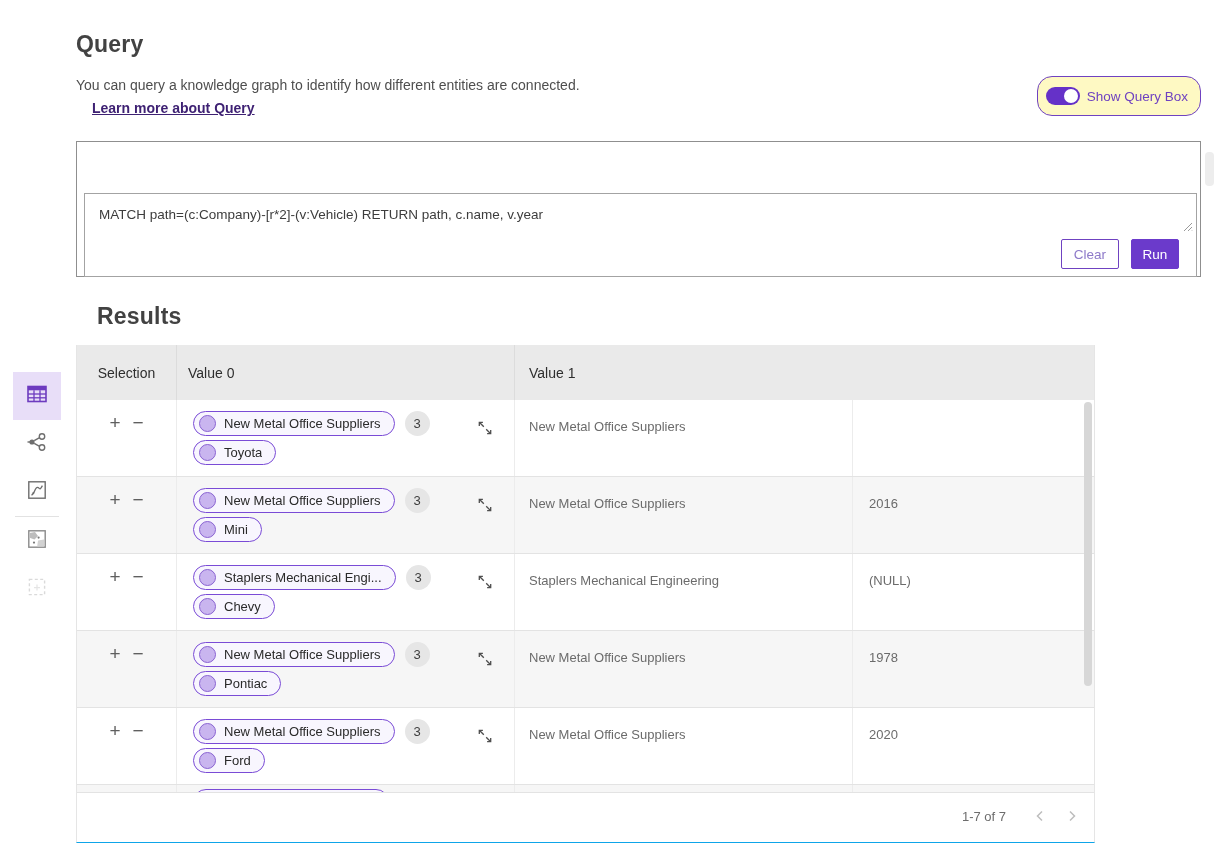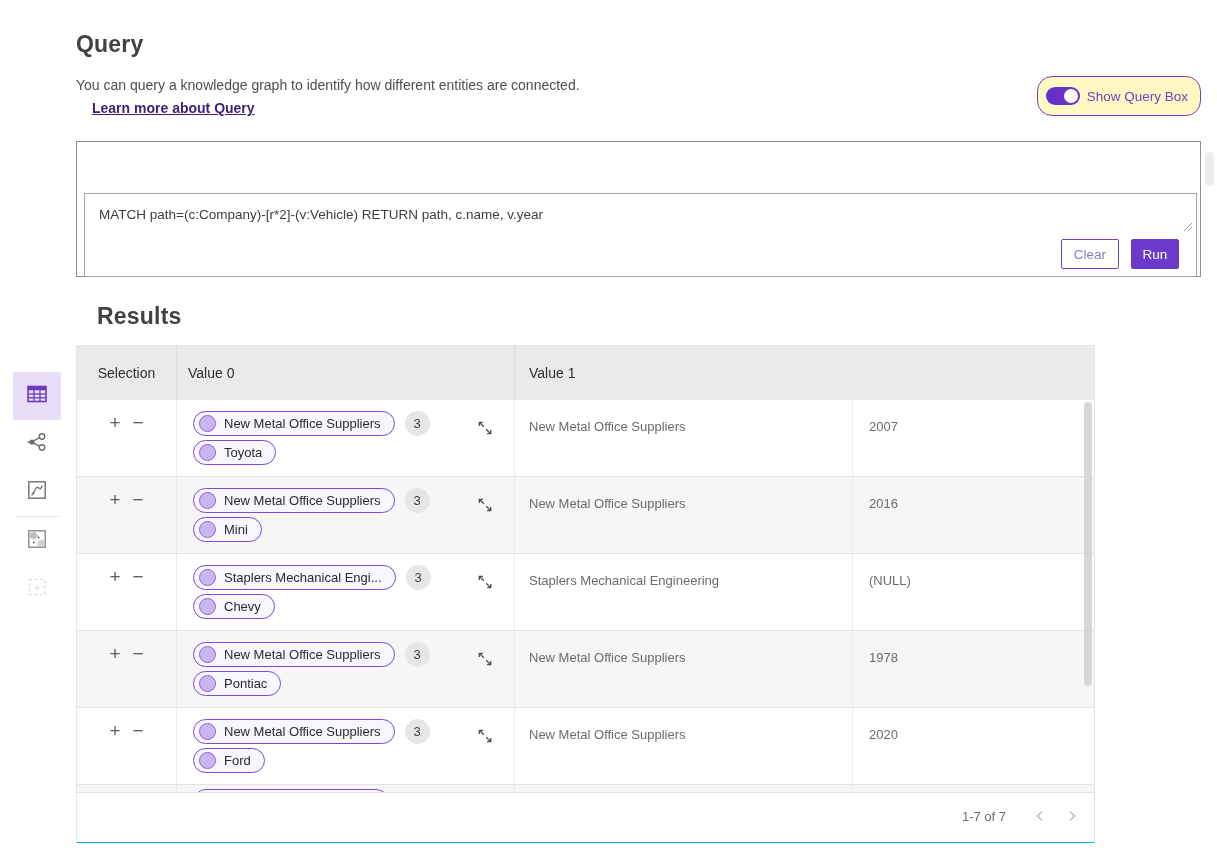--- a/index.html
+++ b/index.html
@@ -195,21 +195,20 @@
         </span>
       </div>
       <span class="expand-btn">
         <svg width="22" height="22" viewBox="0 0 22 22" fill="none" stroke="#4f4f4f" stroke-width="1.3">
           <path d="M9.8 9.8 L5.3 5.3 M5.3 8.9 L5.3 5.3 L8.9 5.3"></path>
           <path d="M12.2 12.2 L16.7 16.7 M16.7 13.1 L16.7 16.7 L13.1 16.7"></path>
         </svg>
       </span>
     </div>
     <div class="cell v1">New Metal Office Suppliers</div>
-    <div class="cell v2">2007</div>
   </div>
 
   <div class="trow alt">
     <div class="cell sel">
       <span class="plusminus">+</span>
       <span class="plusminus">−</span>
     </div>
     <div class="cell v0">
       <div class="pill-line">
         <span class="pill">

